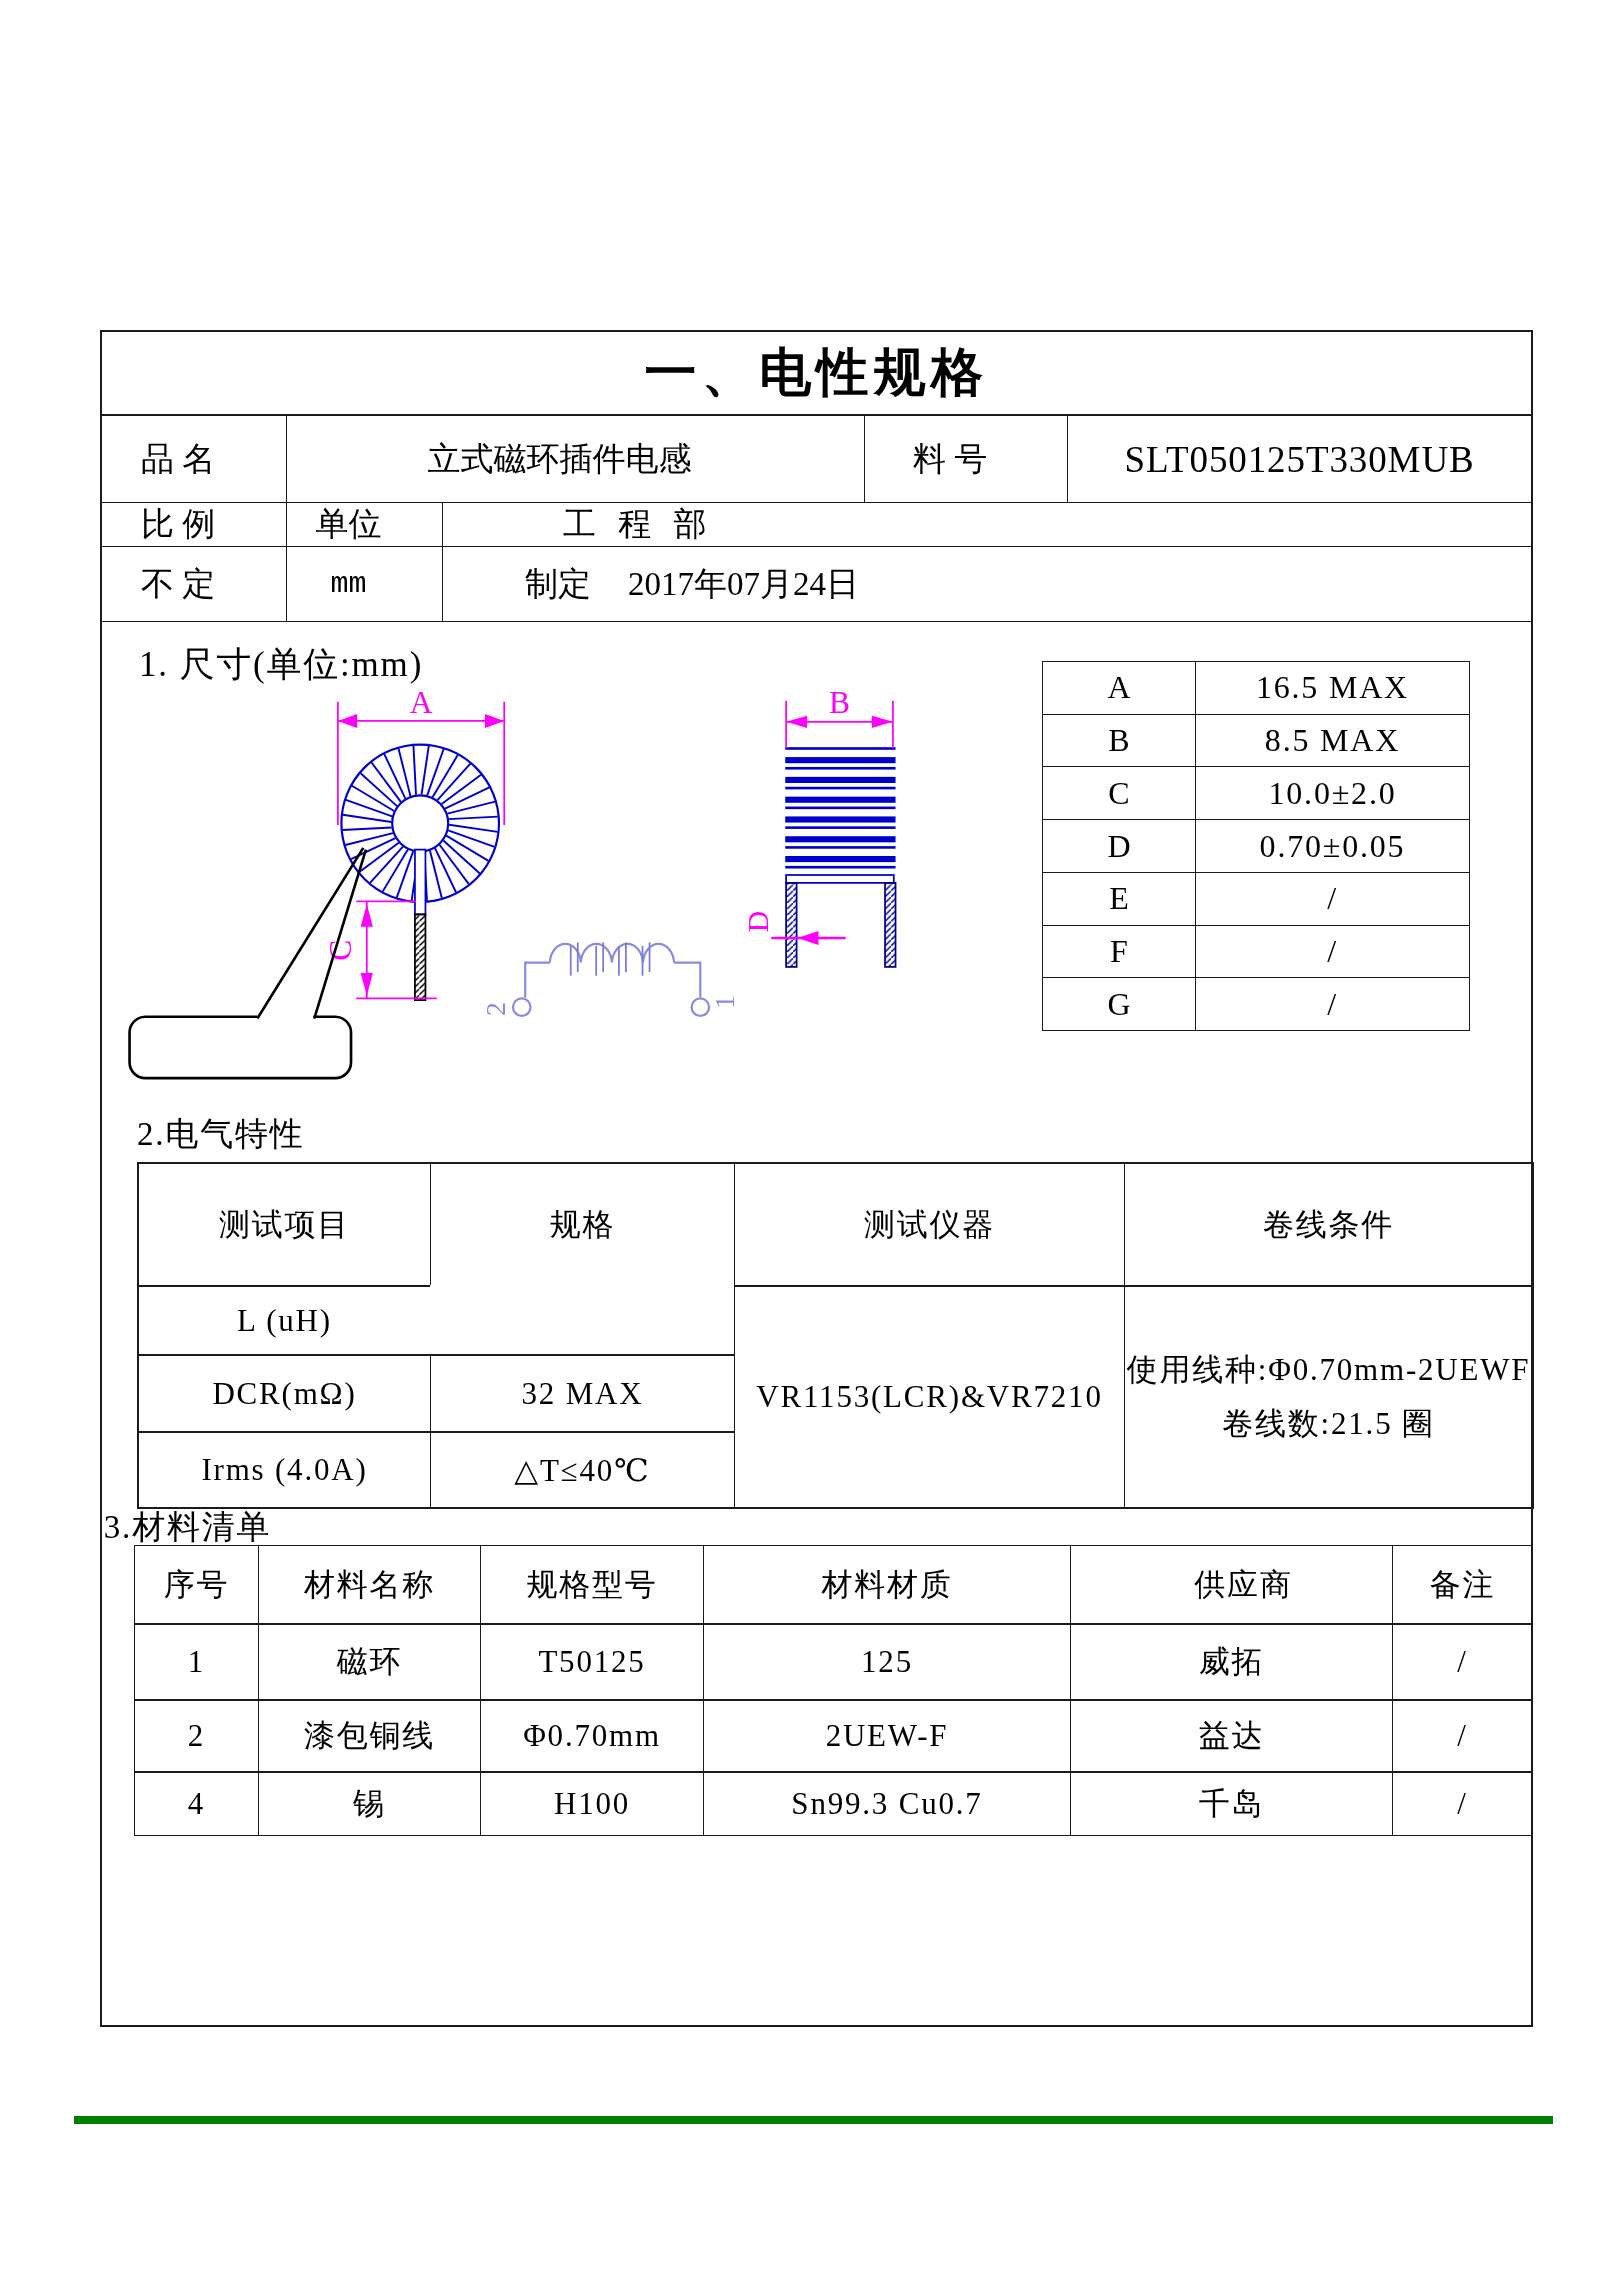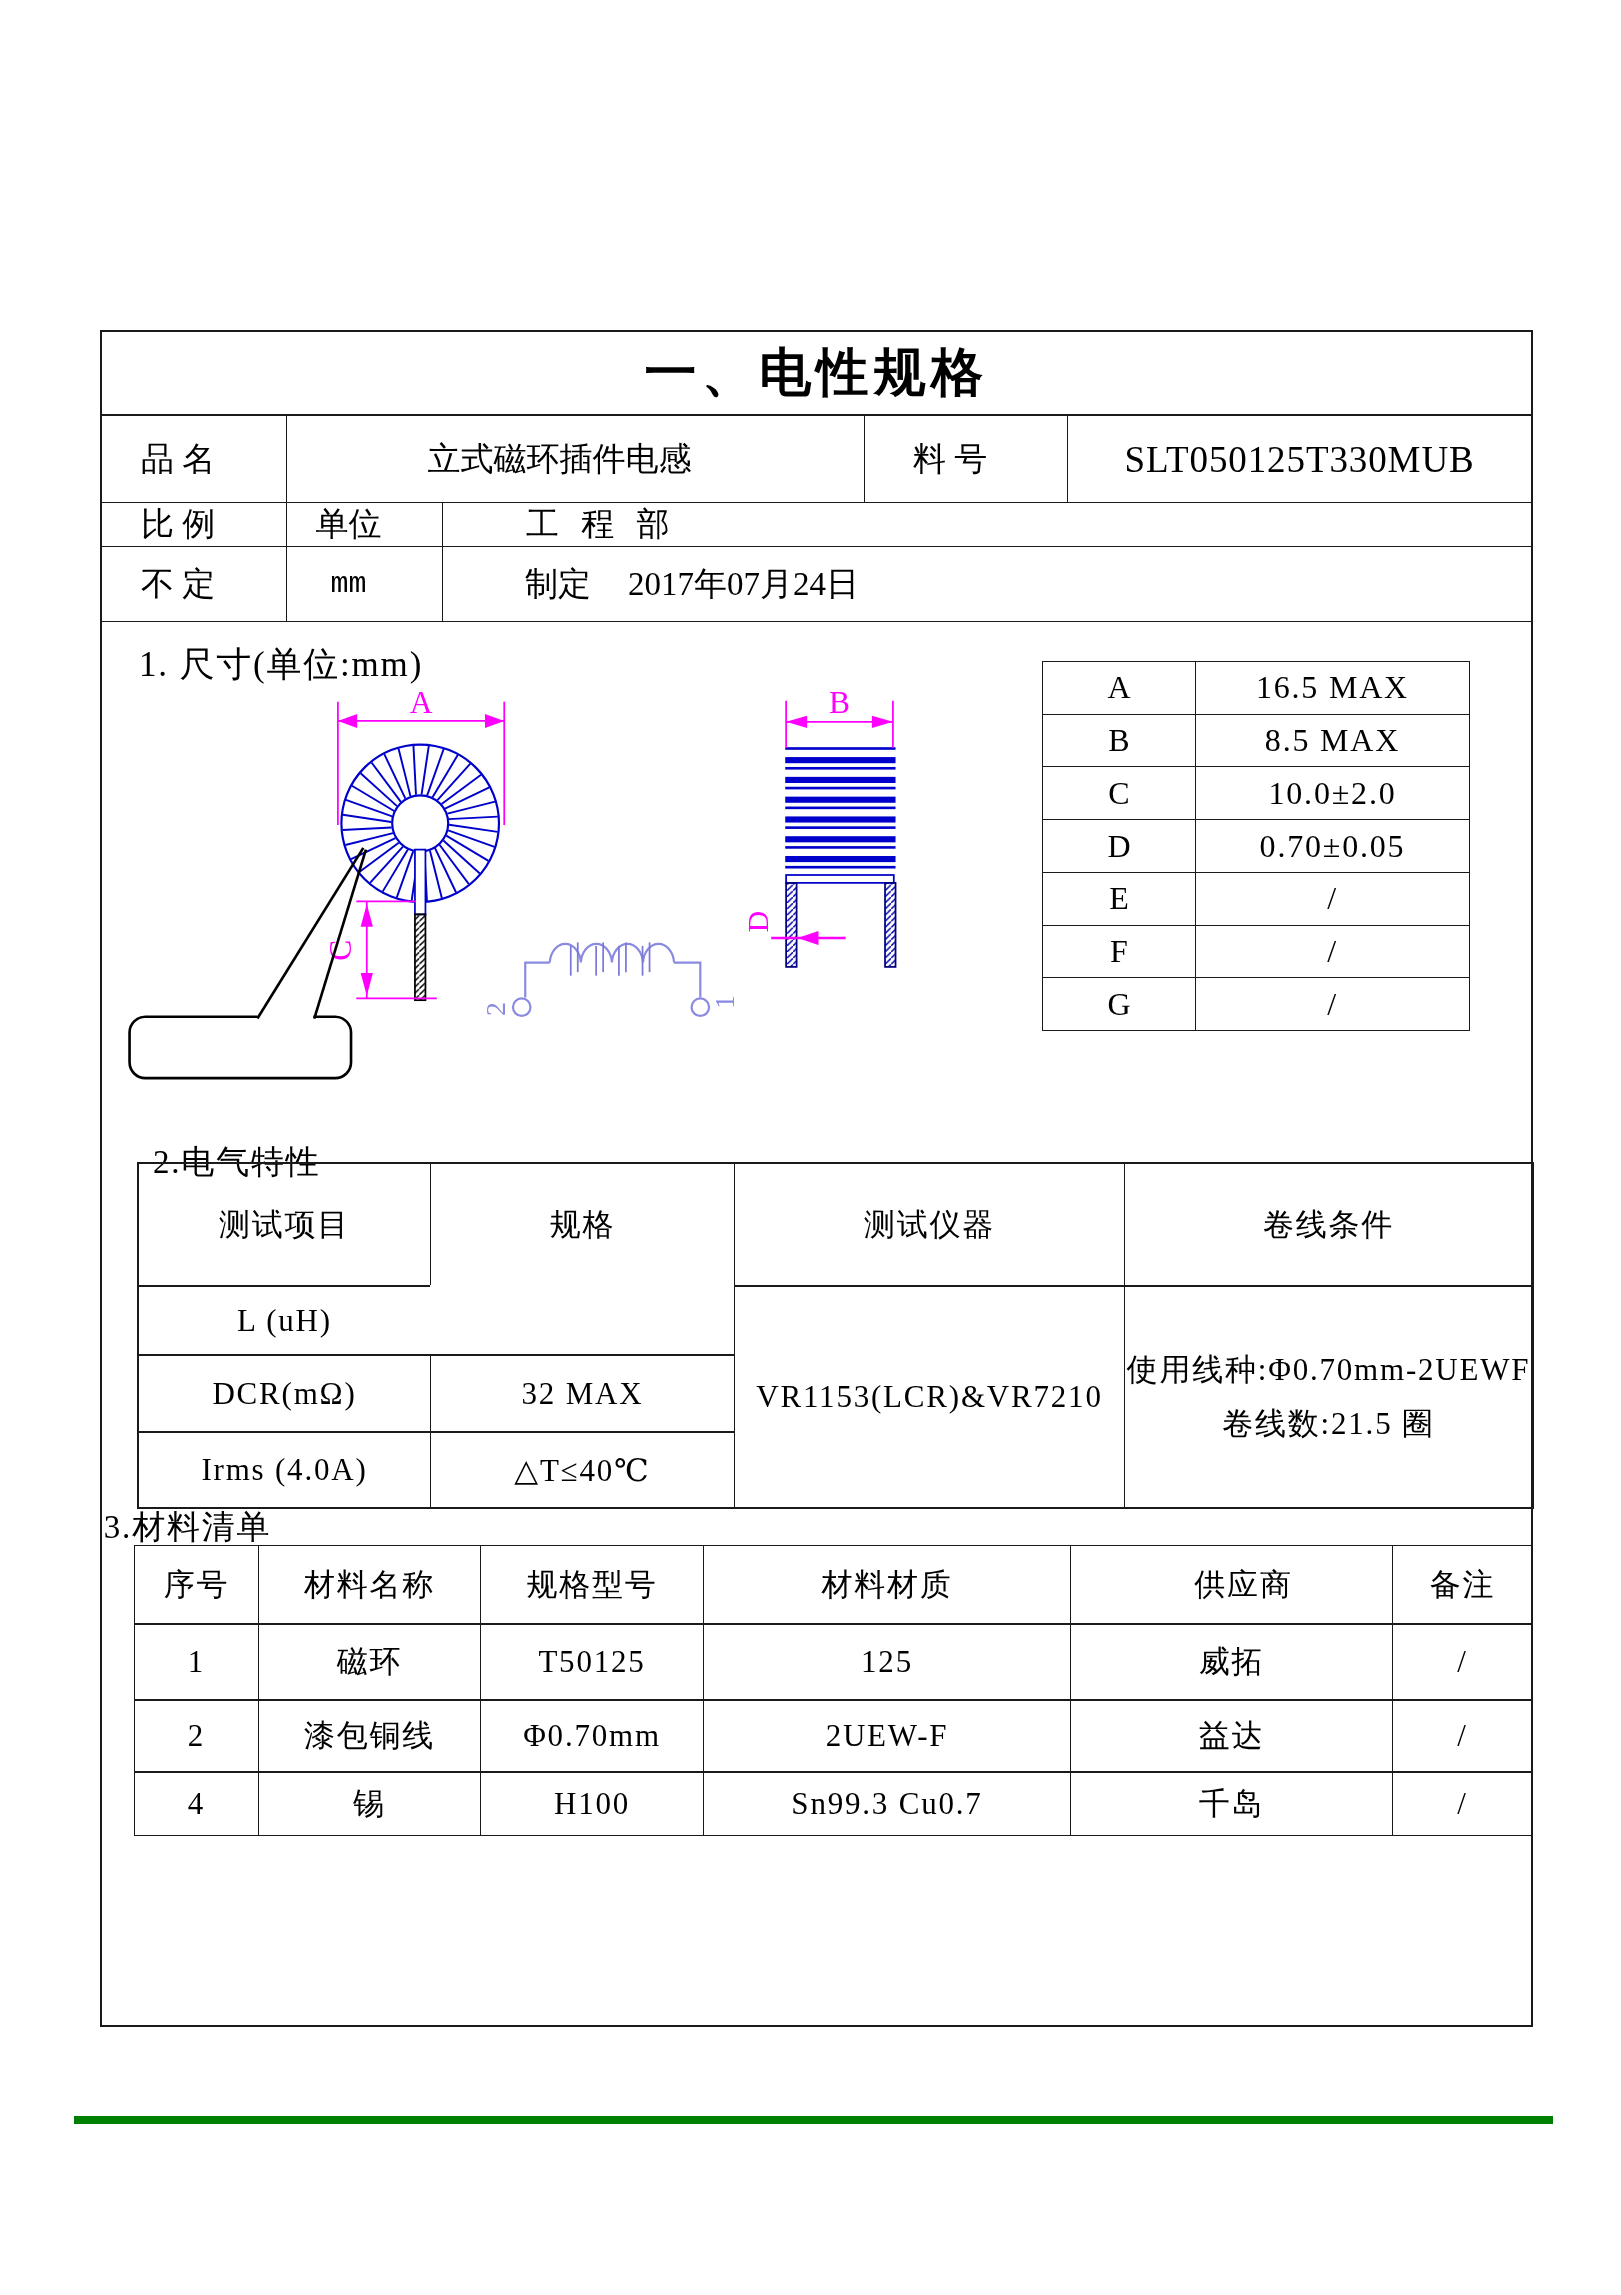--- a/index.html
+++ b/index.html
@@ -25,28 +25,28 @@
   .cell{box-sizing:border-box;display:flex;align-items:center;justify-content:center;
         font-size:33px;}
   .cell.vline{border-left:1.8px solid #1a1a1a;}
   .w-label{width:152px;}
   .w-name{width:546px;}
   .w-mat{width:171px;}
   .w-rest{flex:1;}
   .w-unit{width:124px;}
   .left-pad{justify-content:flex-start;}
   #partnum{font-size:37px;letter-spacing:0.9px;}
-  #dept-cell{padding-left:83px;letter-spacing:7px;}
+  #dept-cell{padding-left:120px;letter-spacing:7px;}
   #made-cell{padding-left:82px;gap:37px;font-size:33px;}
   #unit-val{font-size:30px;font-family:"Liberation Mono","DejaVu Sans Mono",monospace;}
   
   #content{position:absolute;left:0;top:290px;width:1428px;height:1402px;}
   .sec-title{position:absolute;font-size:35px;letter-spacing:1.8px;white-space:nowrap;}
   #s1-title{left:37px;top:19px;}
-  #s2-title{left:35px;top:518px;font-size:33px;margin-left:16px;}
+  #s2-title{left:35px;top:490px;font-size:33px;}
   #s3-title{left:1.8px;top:883px;font-size:33px;}
   
   #dim-table{
     position:absolute;left:940px;top:39px;width:428px;height:370px;
     border:1.8px solid #1a1a1a;box-sizing:border-box;display:flex;flex-direction:column;
   }
   .dim-row{flex:1;display:flex;box-sizing:border-box;border-top:1.8px solid #1a1a1a;}
   .dim-row:first-child{border-top:none;}
   .dim-key{width:152px;box-sizing:border-box;display:flex;align-items:center;justify-content:center;font-size:32px;}
   .dim-val{flex:1;border-left:1.8px solid #1a1a1a;box-sizing:border-box;display:flex;align-items:center;justify-content:center;font-size:32px;letter-spacing:1.8px;}

